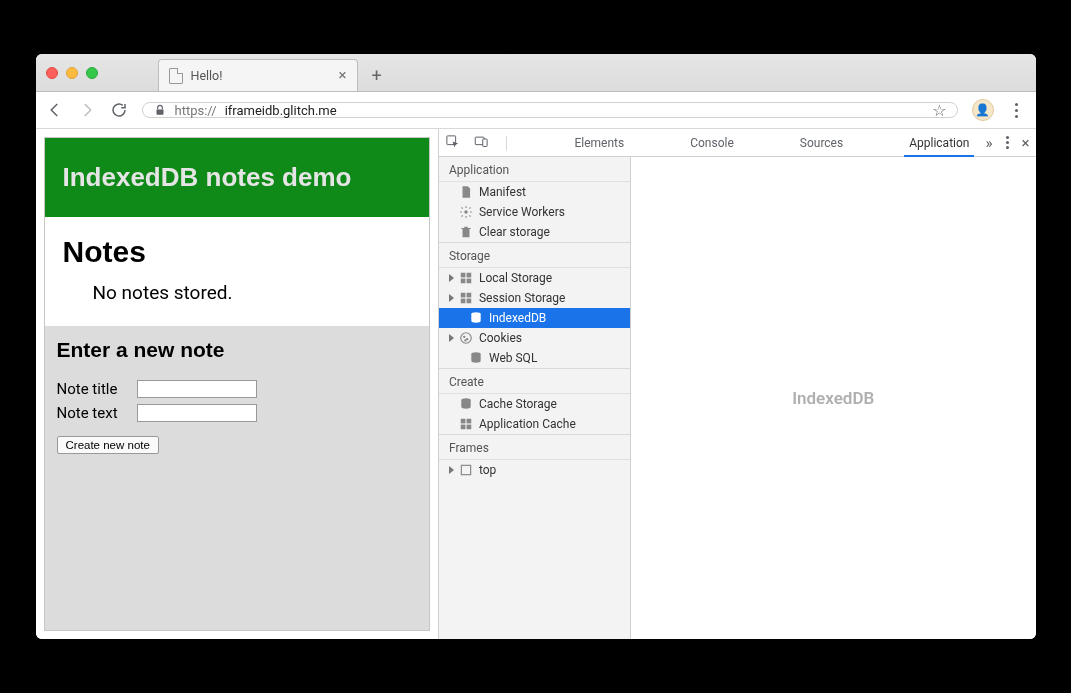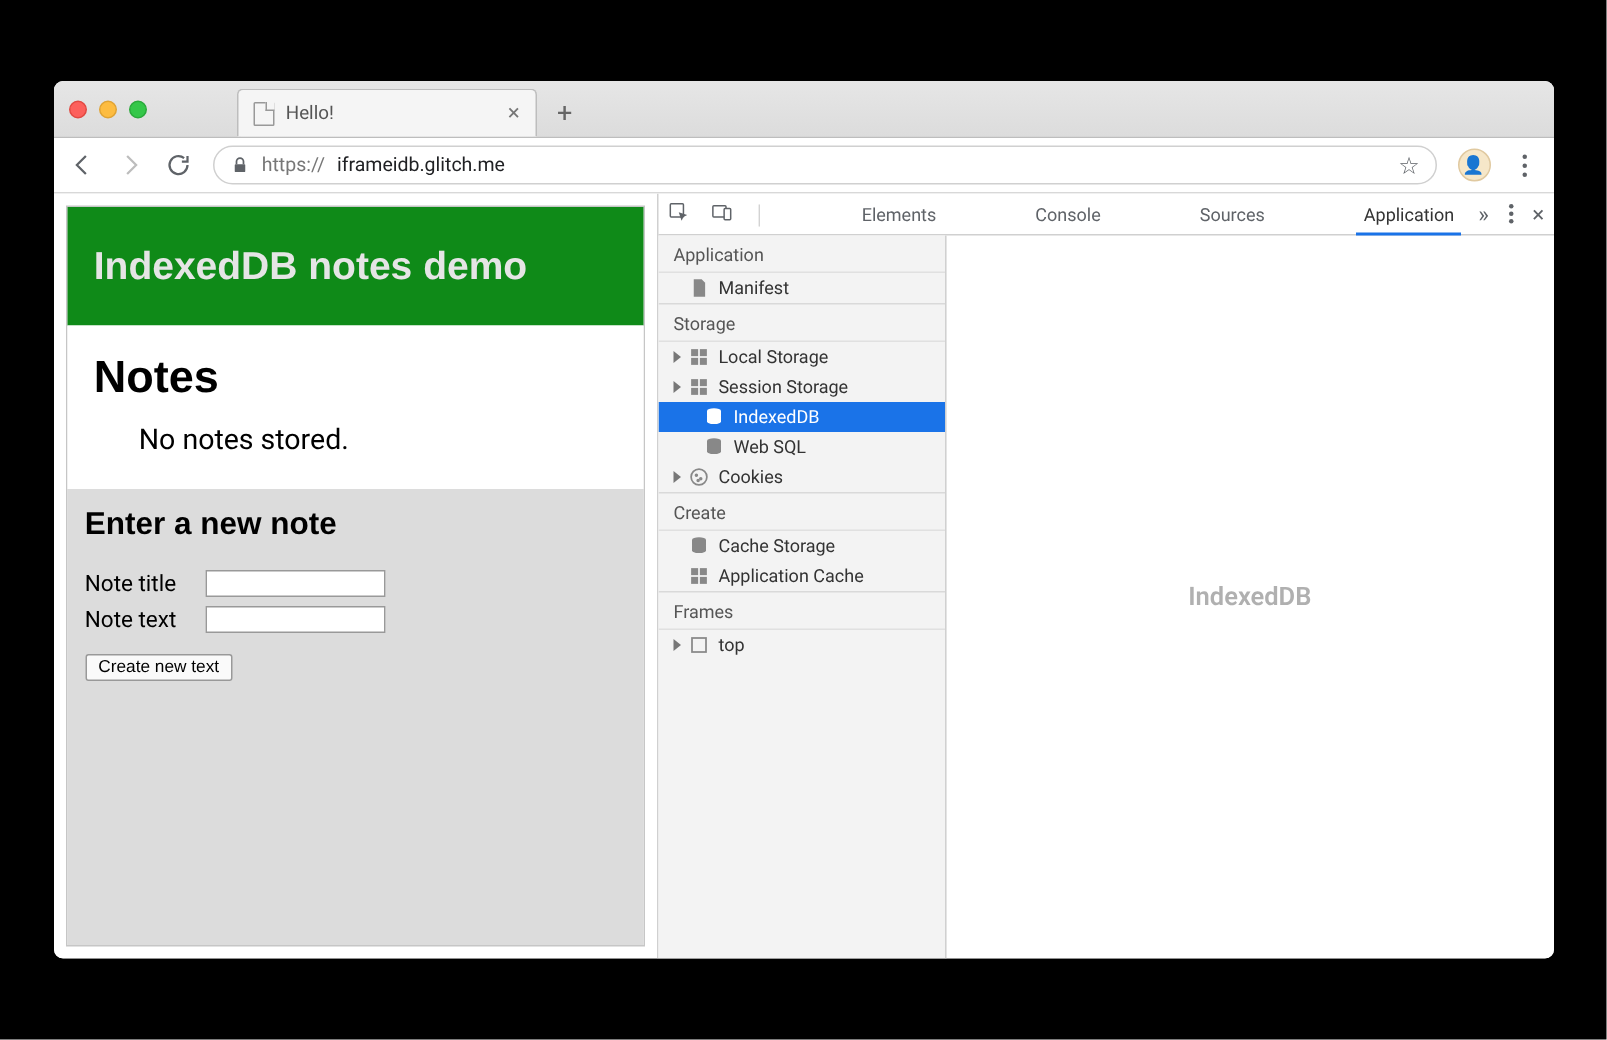--- a/index.html
+++ b/index.html
@@ -58,21 +58,21 @@
     display: flex;
     align-items: center;
     padding: 0 10px;
     gap: 14px;
   }
   .nav-icon { width:18px; height:18px; display:flex; align-items:center; justify-content:center; color:#5f6368;}
   .nav-icon.disabled { color:#bdbdbd;}
   .nav-icon svg { width:18px; height:18px; }
   .omnibox {
     flex: 1;
-    height: 26px;
+    height: 16px;
     border: 1px solid #d0d0d0;
     border-radius: 14px;
     display: flex;
     align-items: center;
     padding: 0 10px;
     background: #fff;
     font-size: 13px;
     color: #202124;
     gap: 8px;
   }
@@ -190,21 +190,21 @@
         <div class="page-form">
           <h2>Enter a new note</h2>
           <div class="frow">
             <label>Note title</label>
             <input type="text" style="">
           </div>
           <div class="frow">
             <label>Note text</label>
             <input type="text" style="">
           </div>
-          <button class="create-btn">Create new text</button>
+          <button class="create-btn">Create new note</button>
         </div>
       </div>
     </div>
 
     <div class="devtools">
       <div class="dt-tabs">
         <span class="sel-icon">
           <svg viewBox="0 0 24 24" fill="none" stroke="#5f6368" stroke-width="1.6">
               <rect x="3" y="3" width="14" height="14" rx="1"></rect>
               <path d="M12 12 L21 15 L17 17 L15 21 Z" fill="#5f6368" stroke="none"></path>
@@ -236,20 +236,37 @@
 
           <div class="dt-group-h">Application</div>
           <div class="dt-item">
             <span class="ico">
                 <svg viewBox="0 0 24 24" fill="#888">
                   <path d="M6 2h9l4 4v16H6z"></path>
                 </svg>
               </span>
             <span>Manifest</span>
           </div>
+          <div class="dt-item">
+            <span class="ico">
+                <svg viewBox="0 0 24 24" fill="#888">
+                  <circle cx="12" cy="12" r="3"></circle>
+                  <path d="M12 2v3M12 19v3M4.2 4.2l2 2M17.8 17.8l2 2M2 12h3M19 12h3M4.2 19.8l2-2M17.8 6.2l2-2" stroke="#888" stroke-width="2"></path>
+                </svg>
+              </span>
+            <span>Service Workers</span>
+          </div>
+          <div class="dt-item">
+            <span class="ico">
+                <svg viewBox="0 0 24 24" fill="#888">
+                  <path d="M6 7h12v14H6zM4 5h16v2H4zM9 3h6v2H9z"></path>
+                </svg>
+              </span>
+            <span>Clear storage</span>
+          </div>
           <div class="dt-divider"></div>
 
           <div class="dt-group-h">Storage</div>
           <div class="dt-item">
             <span class="tri"></span>
             <span class="ico">
                 <svg viewBox="0 0 24 24" fill="#888">
                   <rect x="3" y="3" width="8" height="8"></rect>
                   <rect x="13" y="3" width="8" height="8"></rect>
                   <rect x="3" y="13" width="8" height="8"></rect>
@@ -272,43 +289,43 @@
           </div>
           <div class="dt-item sub selected">
             <span class="ico">
                 <svg viewBox="0 0 24 24" fill="#fff">
                   <ellipse cx="12" cy="5" rx="8" ry="3"></ellipse>
                   <path d="M4 5v6c0 1.7 3.6 3 8 3s8-1.3 8-3V5"></path>
                   <path d="M4 11v6c0 1.7 3.6 3 8 3s8-1.3 8-3v-6"></path>
                 </svg>
               </span>
             <span>IndexedDB</span>
-          </div>
-          <div class="dt-item sub">
-            <span class="ico">
-                <svg viewBox="0 0 24 24" fill="#888">
-                  <ellipse cx="12" cy="5" rx="8" ry="3"></ellipse>
-                  <path d="M4 5v6c0 1.7 3.6 3 8 3s8-1.3 8-3V5"></path>
-                  <path d="M4 11v6c0 1.7 3.6 3 8 3s8-1.3 8-3v-6"></path>
-                </svg>
-              </span>
-            <span>Web SQL</span>
           </div>
           <div class="dt-item">
             <span class="tri"></span>
             <span class="ico">
                 <svg viewBox="0 0 24 24" fill="none" stroke="#888" stroke-width="2">
                   <circle cx="12" cy="12" r="9"></circle>
                   <circle cx="9" cy="10" r="1" fill="#888"></circle>
                   <circle cx="14" cy="14" r="1" fill="#888"></circle>
                   <circle cx="11" cy="16" r="1" fill="#888"></circle>
                 </svg>
               </span>
             <span>Cookies</span>
           </div>
+          <div class="dt-item sub">
+            <span class="ico">
+                <svg viewBox="0 0 24 24" fill="#888">
+                  <ellipse cx="12" cy="5" rx="8" ry="3"></ellipse>
+                  <path d="M4 5v6c0 1.7 3.6 3 8 3s8-1.3 8-3V5"></path>
+                  <path d="M4 11v6c0 1.7 3.6 3 8 3s8-1.3 8-3v-6"></path>
+                </svg>
+              </span>
+            <span>Web SQL</span>
+          </div>
           <div class="dt-divider"></div>
 
           <div class="dt-group-h">Create</div>
           <div class="dt-item">
             <span class="ico">
                 <svg viewBox="0 0 24 24" fill="#888">
                   <ellipse cx="12" cy="5" rx="8" ry="3"></ellipse>
                   <path d="M4 5v6c0 1.7 3.6 3 8 3s8-1.3 8-3V5"></path>
                   <path d="M4 11v6c0 1.7 3.6 3 8 3s8-1.3 8-3v-6"></path>
                 </svg>

